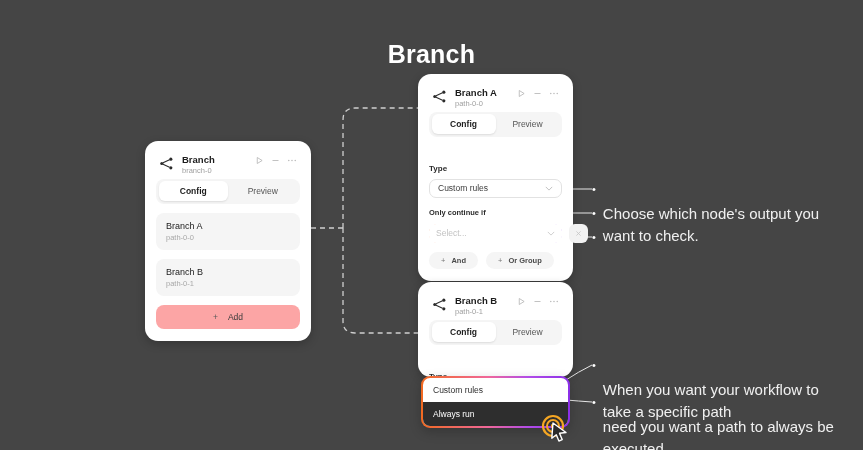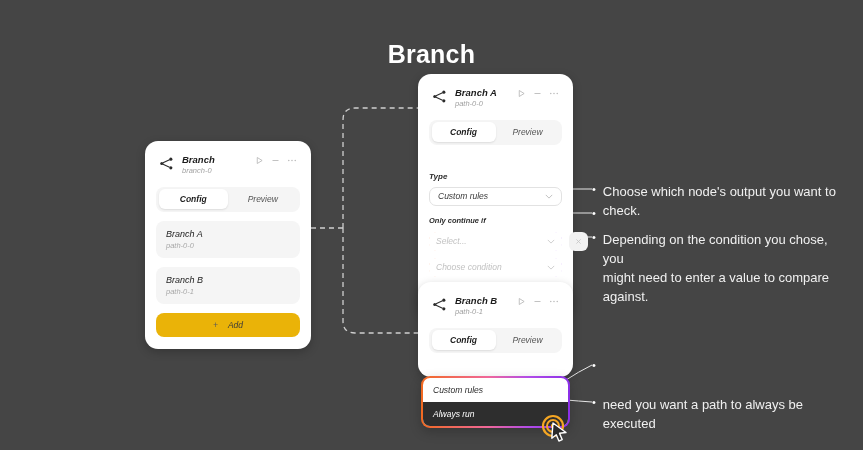--- a/index.html
+++ b/index.html
@@ -19,50 +19,49 @@
     letter-spacing: .2px;
   }
 
   
   .card {
     position: absolute;
     background: #ffffff;
     border-radius: 13px;
     box-shadow: 0 3px 10px rgba(0,0,0,.22);
     padding: 11px 11px 12px 11px;
-    font-style: italic;
   }
   .card-head { display: flex; align-items: flex-start; padding: 2px 3px 0 3px; }
   .node-icon { width: 15px; height: 15px; margin-right: 8px; flex: 0 0 auto; margin-top: 2px; }
   .head-texts { flex: 1 1 auto; line-height: 1.18; }
   .node-title { font-size: 9.5px; font-weight: bold; color: #1c1c1c; }
   .node-sub { font-size: 7.5px; color: #a0a0a0; margin-top: 1.5px; }
   .head-actions { display: flex; align-items: center; gap: 7px; margin-top: 2px; }
   .hicon { color: #b5b5b5; display: inline-flex; }
 
   
   .tabs {
     display: flex; background: #f5f5f5; border-radius: 8px;
-    padding: 2.5px; margin-top: 11px;
+    padding: 2.5px; margin-top: 3px;
   }
   .tab {
     flex: 1 1 50%; text-align: center;
     font-size: 8.5px; color: #555; padding: 5px 0; border-radius: 6px;
   }
   .tab.active { background: #ffffff; color: #1c1c1c; font-weight: bold; box-shadow: 0 1px 2px rgba(0,0,0,.10); }
 
   
   .branch-row {
     background: #f5f5f5; border-radius: 8px;
     padding: 8px 10px; margin-top: 9px;
   }
   .branch-row .bt { font-size: 9px; color: #1c1c1c; }
   .branch-row .bs { font-size: 7.5px; color: #a8a8a8; margin-top: 2px; }
   .add-row {
-    background: #eab308; border-radius: 8px; margin-top: 9px;
+    background: #fca5a5; border-radius: 8px; margin-top: 9px;
     padding: 7px 0; text-align: center;
     font-size: 8.5px; color: #3a3a3a;
   }
   .add-row .plus { margin-right: 10px; color: #5a5a5a; }
 
   
   .field-label { font-size: 8px; font-weight: bold; color: #2b2b2b; margin-top: 27px; }
   .select {
     margin-top: 6px; height: 19px;
     border: 1px solid #e2e2e2; border-radius: 7px;
@@ -126,21 +125,21 @@
   .dd-item.selected { background: #2e2e2e; color: #ffffff; }
 
   
   .cursor-glyph { position: absolute; left: 119px; top: 36px; width: 34px; height: 34px; }
 
   
   .anno { position: absolute; display: flex; align-items: flex-start; }
   .anno .bullet {
     color: #ffffff; font-size: 11px; line-height: 11px; margin-right: 7px; margin-top: 1px;
   }
-  .anno .txt { color: #f0f0f0; font-size: 13px; line-height: 1.45; white-space: pre-line; }
+  .anno .txt { color: #f0f0f0; font-size: 15px; line-height: 1.45; white-space: pre-line; margin-top: 20px; }
 
   svg { display: block; overflow: visible; }
 </style>
 </head>
 <body>
 
 <div id="stage">
 
   <div class="page-title">Branch</div>
 
@@ -273,30 +272,20 @@
             </svg>
         </span>
       </div>
       <div class="xbtn">
         <svg viewBox="0 0 10 10" width="7" height="7">
             <path d="M2 2 L8 8 M8 2 L2 8" stroke="#c6c6c6" stroke-width="1.2"></path>
           </svg>
       </div>
     </div>
 
-    <div class="gfield">
-      <div class="inner">
-        <span class="val">Choose condition</span>
-        <span class="caret">
-          <svg viewBox="0 0 10 6" width="8" height="5">
-              <path d="M1 1 L5 5 L9 1" fill="none" stroke="#c9c9c9" stroke-width="1.1"></path>
-            </svg>
-        </span>
-      </div>
-    </div>
 
 
     <div class="chipset">
       <div class="chip">
         <span class="plus">+</span><span>And</span>
       </div>
       <div class="chip">
         <span class="plus">+</span><span>Or Group</span>
       </div>
     </div>
@@ -372,24 +361,23 @@
 
   <div class="anno" style="left:592px;top:183px;width:245px;">
     <span class="bullet">•</span>
     <span class="txt">Choose which node's output you want to check.</span>
   </div>
   <div class="anno" style="left:592px;top:207px;width:245px;">
     <span class="bullet">•</span>
   </div>
   <div class="anno" style="left:592px;top:231px;width:250px;">
     <span class="bullet">•</span>
-    <span class="txt">Depending on the condition you chose, you
-might need to enter a value to compare against.</span>
   </div>
   <div class="anno" style="left:592px;top:359px;width:250px;">
     <span class="bullet">•</span>
+    <span class="txt">When you want your workflow to take a specific path</span>
   </div>
   <div class="anno" style="left:592px;top:396px;width:250px;">
     <span class="bullet">•</span>
     <span class="txt">need you want a path to always be executed</span>
   </div>
 
 </div>
 
 </body></html>

